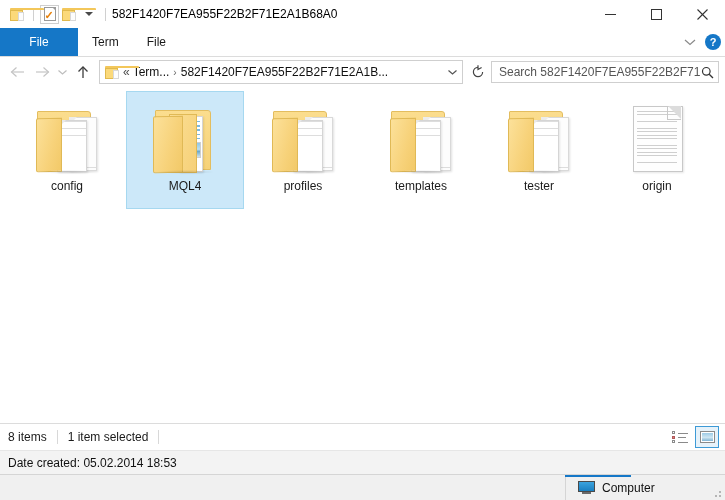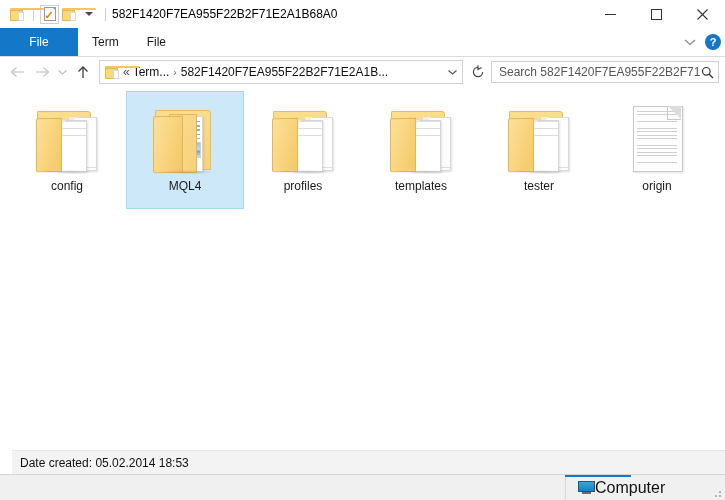--- a/index.html
+++ b/index.html
@@ -355,34 +355,33 @@
   }
 
   
   .details{
     height:23px;flex:0 0 auto;
     background:#f3f3f3;
     display:flex;align-items:center;
     padding:0 8px;
     font-size:12px;color:#111;
     border-top:1px solid #e6e6e6;
-    margin-left:12px;
   }
   .taskbar{
     height:25px;flex:0 0 auto;
     background:#f0f0f0;
     border-top:1px solid #d5d5d5;
     display:flex;align-items:center;
     position:relative;
   }
   .tb-left{width:565px;height:25px;background:#f0f0f0;}
   .tb-sep{width:1px;height:25px;background:#d5d5d5;}
   .tb-item{
-    display:flex;align-items:center;
-    padding-left:12px;color:#111;font-size:16px;
+    display:flex;align-items:flex-end;gap:7px;
+    padding-left:12px;color:#111;font-size:12px;
   }
   .monitor{
     width:17px;height:14px;position:relative;
   }
   .monitor .scr{
     position:absolute;left:0;top:0;width:17px;height:11px;
     background:linear-gradient(180deg,#3ba3de 0%,#1a7fc0 100%);
     border:1px solid #4a4a4a;box-sizing:border-box;
   }
   .monitor .base{
@@ -638,20 +637,44 @@
             <div class="fold"></div>
             <div class="foldline"></div>
           </div>
         </div>
         <div class="label">origin</div>
       </div>
 
     </div>
   </div>
 
+  <div class="statusbar">
+    <div class="status-seg">8 items</div>
+    <div class="status-div"></div>
+    <div class="status-seg">1 item selected</div>
+    <div class="status-div"></div>
+
+    <div class="status-right">
+      <div class="viewbtn">
+        <span class="detailsicon">
+          <i></i>
+            <i></i>
+            <i></i>
+            <b></b>
+            <b></b>
+            <b></b>
+        </span>
+      </div>
+      <div class="viewbtn active">
+        <span class="thumbicon">
+            <span></span>
+          </span>
+      </div>
+    </div>
+  </div>
 
   <div class="details">
     <span>Date created: 05.02.2014 18:53</span>
   </div>
 
   <div class="taskbar">
     <div class="tb-left"></div>
     <div class="tb-sep"></div>
     <div class="blue-strip"></div>
     <div class="tb-item">

